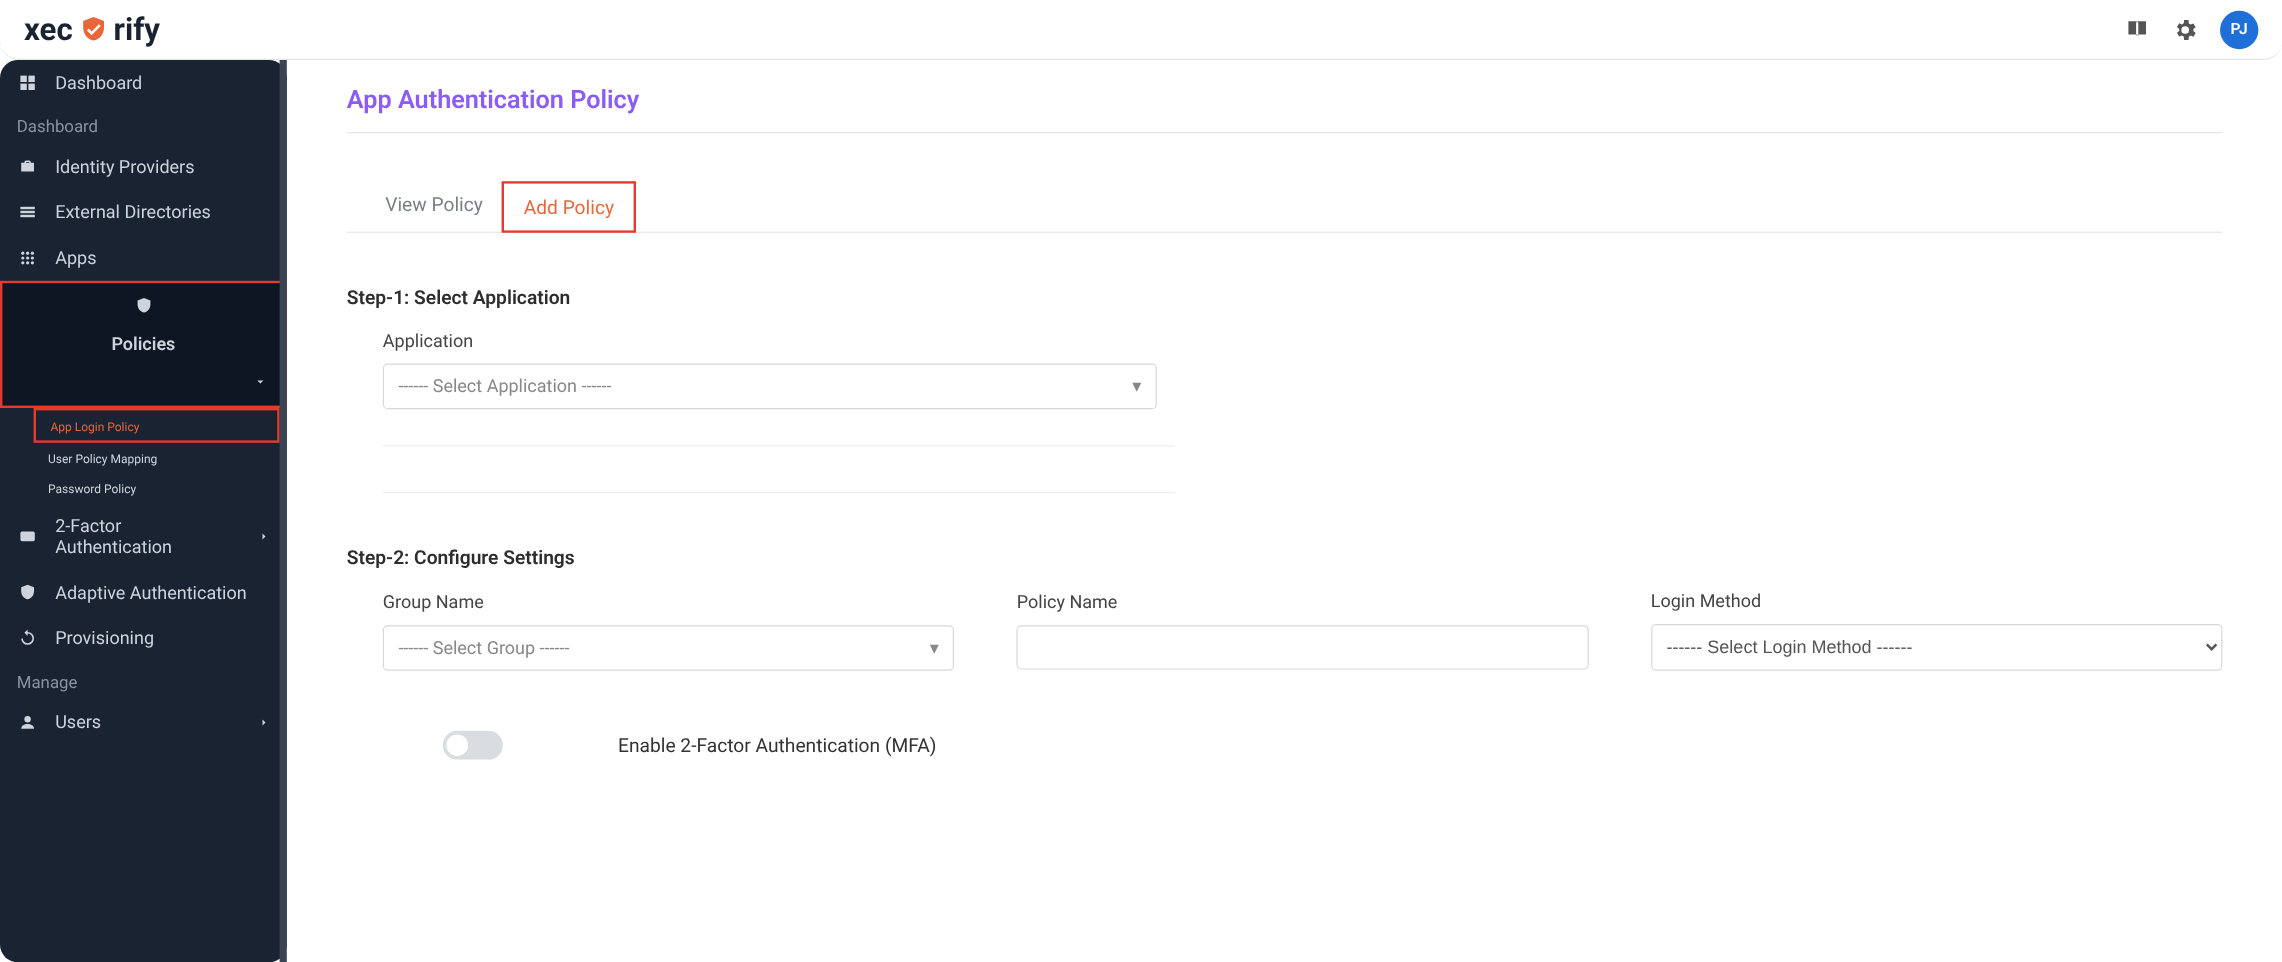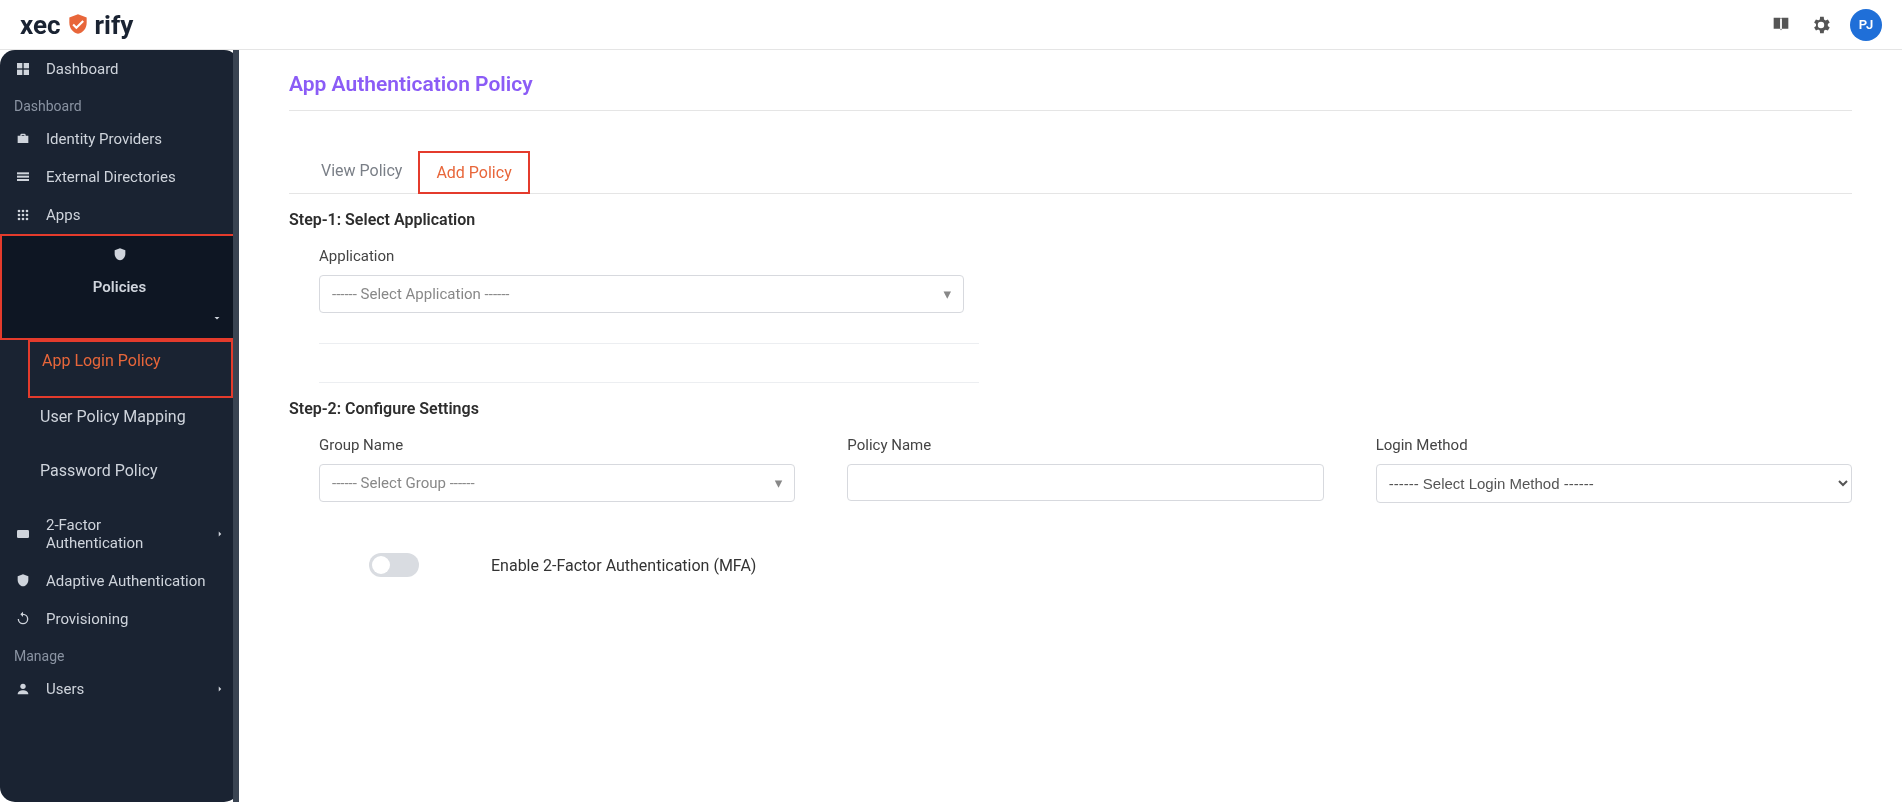--- a/index.html
+++ b/index.html
@@ -1,52 +1,52 @@
 <!DOCTYPE html>
 <html><head>
 <meta charset="utf-8">
 <style>
 * { box-sizing: border-box; margin: 0; padding: 0; }
 body { font-family: -apple-system, BlinkMacSystemFont, "Segoe UI", Roboto, Arial, sans-serif; background: #fff; color: #333; overflow: hidden; }
 .app { display: flex; flex-direction: column; height: 802px; width: 1902px; }
-.topbar { height: 50px; display: flex; align-items: center; justify-content: space-between; padding: 0 20px; border-bottom: 1px solid #e5e5e5; }
+.topbar { height: 50px; display: flex; align-items: center; justify-content: space-between; padding: 0 20px; border-bottom: 1px solid #e5e5e5; border-radius: 16px; }
 .logo { display: flex; align-items: center; gap: 4px; font-size: 26px; font-weight: 700; color: #1a2332; }
 .logo-shield { display: inline-flex; align-items: center; }
 .topbar-right { display: flex; align-items: center; gap: 18px; }
 .topbar-icon { width: 22px; height: 22px; display: flex; align-items: center; justify-content: center; color: #555; cursor: pointer; }
 .avatar { width: 32px; height: 32px; border-radius: 50%; background: #1f6fd8; color: #fff; display: flex; align-items: center; justify-content: center; font-size: 13px; font-weight: 600; cursor: pointer; }
 .main { display: flex; flex: 1; min-height: 0; }
 .sidebar { width: 239px; background: #1a2332; color: #cfd4dc; display: flex; flex-direction: column; position: relative; border-radius: 15px; }
 .sidebar::after { content:""; position:absolute; right:0; top:0; bottom:0; width:6px; background: #3a4452; }
 .nav-item { display: flex; align-items: center; gap: 14px; padding: 10px 14px; cursor: pointer; font-size: 15px; position: relative; }
 .nav-icon { width: 18px; height: 18px; display: flex; align-items: center; justify-content: center; flex-shrink: 0; }
 .nav-section { padding: 10px 14px 6px; color: #8a93a2; font-size: 14px; }
 .nav-item.active-parent { background: #0e1623; font-weight: 600; flex-direction: column; }
 .nav-item .chev { margin-left: auto; }
 .highlight-red { border: 2px solid #e43b2c; }
-.sub-item { padding: 9px 14px 26px 40px; font-size: 16px; cursor: pointer; }
+.sub-item { padding: 9px 14px 5px 40px; font-size: 10px; cursor: pointer; }
 .sub-item.active { color: #e8663a; }
 .highlight-sub { border: 2px solid #e43b2c; margin: 0 6px 0 28px; padding-left: 12px; }
 .content { flex: 1; padding: 22px 50px 30px 50px; overflow-y: auto; }
 .page-title { font-size: 21px; font-weight: 600; color: #8b5cf6; padding-bottom: 14px; border-bottom: 1px solid #e5e5e5; }
 .tabs-wrap { margin-top: 40px; border-bottom: 1px solid #e5e5e5; display: flex; gap: 0; padding-left: 16px; }
 .tab { padding: 10px 16px; color: #7a7f87; cursor: pointer; font-size: 16px; }
 .tab.active { color: #e8663a; border: 2px solid #e43b2c; margin-bottom: -1px; background: #fff; }
-.step-block { margin-top: 16px; }
+.step-block { margin-top: 44px; }
 .step-title { font-weight: 600; font-size: 16px; color: #2d2d2d; margin-bottom: 18px; }
 .field-label { font-size: 15px; color: #444; margin-bottom: 10px; display: block; }
 .select-box { border: 1px solid #d7d9de; border-radius: 4px; padding: 9px 12px; color: #888; font-size: 15px; display: flex; align-items: center; justify-content: space-between; cursor: pointer; background:#fff; }
 .dropdown-caret { color:#888; }
 .indent { padding-left: 30px; }
 .hr { border: none; border-top: 1px solid #eceef1; margin: 30px 0 0 30px; width: 660px; }
-.row3 { display: flex; gap: 52px; }
+.row3 { display: flex; gap: 52px; align-items: center; }
 .col { flex: 1; }
 .text-input { width: 100%; border: 1px solid #d7d9de; border-radius: 4px; padding: 9px 12px; font-size: 15px; color:#333;}
 .native-select { width: 100%; border: 1px solid #d7d9de; border-radius: 4px; padding: 9px 8px; font-size: 15px; color: #555; background:#fff; }
-.toggle-row { display: flex; align-items: center; gap: 72px; margin-top: 50px; padding-left: 50px;}
+.toggle-row { display: flex; align-items: center; gap: 96px; margin-top: 50px; padding-left: 50px;}
 .toggle { width: 50px; height: 24px; background: #d9dce1; border-radius: 12px; position: relative; cursor: pointer; }
 .toggle::after { content:""; position:absolute; left:3px; top:3px; width:18px; height:18px; background:#fff; border-radius:50%; }
 </style>
 </head>
 <body>
 
 <div class="app">
 
   <div class="topbar">
     <div class="logo">

